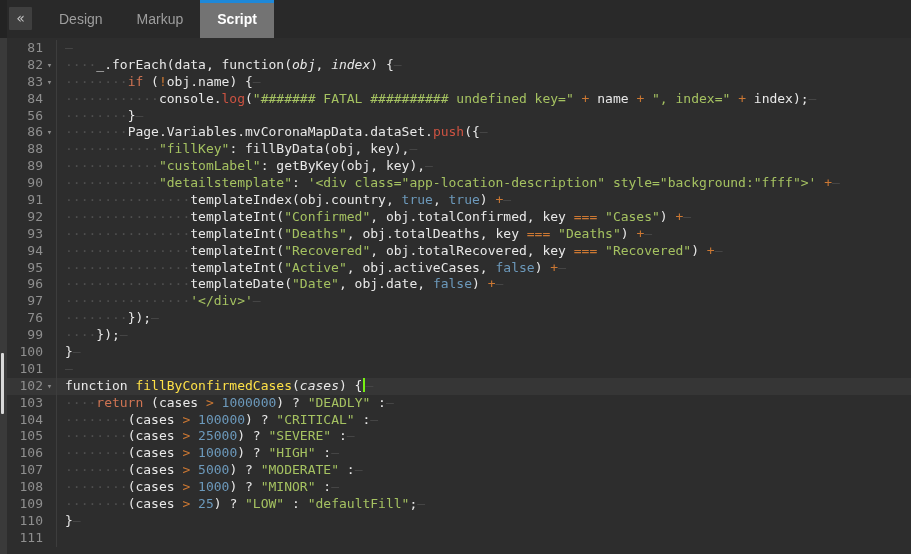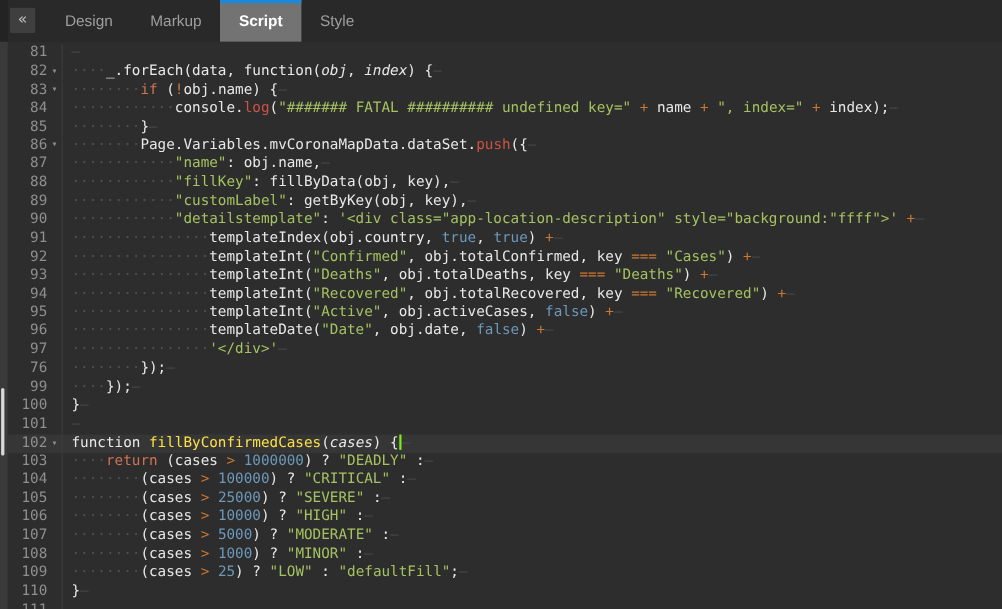--- a/index.html
+++ b/index.html
@@ -48,36 +48,34 @@
 
 <div class="app">
 
   <div class="topbar">
     <div class="corner"></div>
     <button class="collapse-btn">«</button>
     <div class="tabs">
       <div class="tab">Design</div>
       <div class="tab">Markup</div>
       <div class="tab active">Script</div>
-      <div class="tab">Style</div>
     </div>
   </div>
 
   <div class="editor">
     <div class="vscroll">
       <div class="thumb" id="scroll-thumb" style="top: 315px; height: 61px;"></div>
     </div>
     <div class="code-area" id="code-rows">
         <div class="row"><span class="gutter"><span class="num">81</span><span class="fold"></span></span><span class="line"><span class="t-e">–</span></span></div>
         <div class="row"><span class="gutter"><span class="num">82</span><span class="fold">▾</span></span><span class="line"><span class="t-w">····</span><span class="t-p">_.forEach(data, function(</span><span class="t-i">obj</span><span class="t-p">, </span><span class="t-i">index</span><span class="t-p">) {</span><span class="t-e">–</span></span></div>
         <div class="row"><span class="gutter"><span class="num">83</span><span class="fold">▾</span></span><span class="line"><span class="t-w">········</span><span class="t-k">if</span><span class="t-p"> (</span><span class="t-o">!</span><span class="t-p">obj.name) {</span><span class="t-e">–</span></span></div>
         <div class="row"><span class="gutter"><span class="num">84</span><span class="fold"></span></span><span class="line"><span class="t-w">············</span><span class="t-p">console.</span><span class="t-b">log</span><span class="t-p">(</span><span class="t-s">"####### FATAL ########## undefined key="</span><span class="t-p"> </span><span class="t-o">+</span><span class="t-p"> name </span><span class="t-o">+</span><span class="t-p"> </span><span class="t-s">", index="</span><span class="t-p"> </span><span class="t-o">+</span><span class="t-p"> index);</span><span class="t-e">–</span></span></div>
-        <div class="row"><span class="gutter"><span class="num">85</span><span class="fold"></span></span><span class="line"><span class="t-w">········</span><span class="t-p">}</span><span class="t-e">–</span></span></div>
+        <div class="row"><span class="gutter"><span class="num">56</span><span class="fold"></span></span><span class="line"><span class="t-w">········</span><span class="t-p">}</span><span class="t-e">–</span></span></div>
         <div class="row"><span class="gutter"><span class="num">86</span><span class="fold">▾</span></span><span class="line"><span class="t-w">········</span><span class="t-p">Page.Variables.mvCoronaMapData.dataSet.</span><span class="t-b">push</span><span class="t-p">({</span><span class="t-e">–</span></span></div>
-        <div class="row"><span class="gutter"><span class="num">87</span><span class="fold"></span></span><span class="line"><span class="t-w">············</span><span class="t-s">"name"</span><span class="t-p">: obj.name,</span><span class="t-e">–</span></span></div>
         <div class="row"><span class="gutter"><span class="num">88</span><span class="fold"></span></span><span class="line"><span class="t-w">············</span><span class="t-s">"fillKey"</span><span class="t-p">: fillByData(obj, key),</span><span class="t-e">–</span></span></div>
         <div class="row"><span class="gutter"><span class="num">89</span><span class="fold"></span></span><span class="line"><span class="t-w">············</span><span class="t-s">"customLabel"</span><span class="t-p">: getByKey(obj, key),</span><span class="t-e">–</span></span></div>
         <div class="row"><span class="gutter"><span class="num">90</span><span class="fold"></span></span><span class="line"><span class="t-w">············</span><span class="t-s">"detailstemplate"</span><span class="t-p">: </span><span class="t-s">'&lt;div class="app-location-description" style="background:"ffff"&gt;'</span><span class="t-p"> </span><span class="t-o">+</span><span class="t-e">–</span></span></div>
         <div class="row"><span class="gutter"><span class="num">91</span><span class="fold"></span></span><span class="line"><span class="t-w">················</span><span class="t-p">templateIndex(obj.country, </span><span class="t-n">true</span><span class="t-p">, </span><span class="t-n">true</span><span class="t-p">) </span><span class="t-o">+</span><span class="t-e">–</span></span></div>
         <div class="row"><span class="gutter"><span class="num">92</span><span class="fold"></span></span><span class="line"><span class="t-w">················</span><span class="t-p">templateInt(</span><span class="t-s">"Confirmed"</span><span class="t-p">, obj.totalConfirmed, key </span><span class="t-o">===</span><span class="t-p"> </span><span class="t-s">"Cases"</span><span class="t-p">) </span><span class="t-o">+</span><span class="t-e">–</span></span></div>
         <div class="row"><span class="gutter"><span class="num">93</span><span class="fold"></span></span><span class="line"><span class="t-w">················</span><span class="t-p">templateInt(</span><span class="t-s">"Deaths"</span><span class="t-p">, obj.totalDeaths, key </span><span class="t-o">===</span><span class="t-p"> </span><span class="t-s">"Deaths"</span><span class="t-p">) </span><span class="t-o">+</span><span class="t-e">–</span></span></div>
         <div class="row"><span class="gutter"><span class="num">94</span><span class="fold"></span></span><span class="line"><span class="t-w">················</span><span class="t-p">templateInt(</span><span class="t-s">"Recovered"</span><span class="t-p">, obj.totalRecovered, key </span><span class="t-o">===</span><span class="t-p"> </span><span class="t-s">"Recovered"</span><span class="t-p">) </span><span class="t-o">+</span><span class="t-e">–</span></span></div>
         <div class="row"><span class="gutter"><span class="num">95</span><span class="fold"></span></span><span class="line"><span class="t-w">················</span><span class="t-p">templateInt(</span><span class="t-s">"Active"</span><span class="t-p">, obj.activeCases, </span><span class="t-n">false</span><span class="t-p">) </span><span class="t-o">+</span><span class="t-e">–</span></span></div>
         <div class="row"><span class="gutter"><span class="num">96</span><span class="fold"></span></span><span class="line"><span class="t-w">················</span><span class="t-p">templateDate(</span><span class="t-s">"Date"</span><span class="t-p">, obj.date, </span><span class="t-n">false</span><span class="t-p">) </span><span class="t-o">+</span><span class="t-e">–</span></span></div>
         <div class="row"><span class="gutter"><span class="num">97</span><span class="fold"></span></span><span class="line"><span class="t-w">················</span><span class="t-s">'&lt;/div&gt;'</span><span class="t-e">–</span></span></div>

